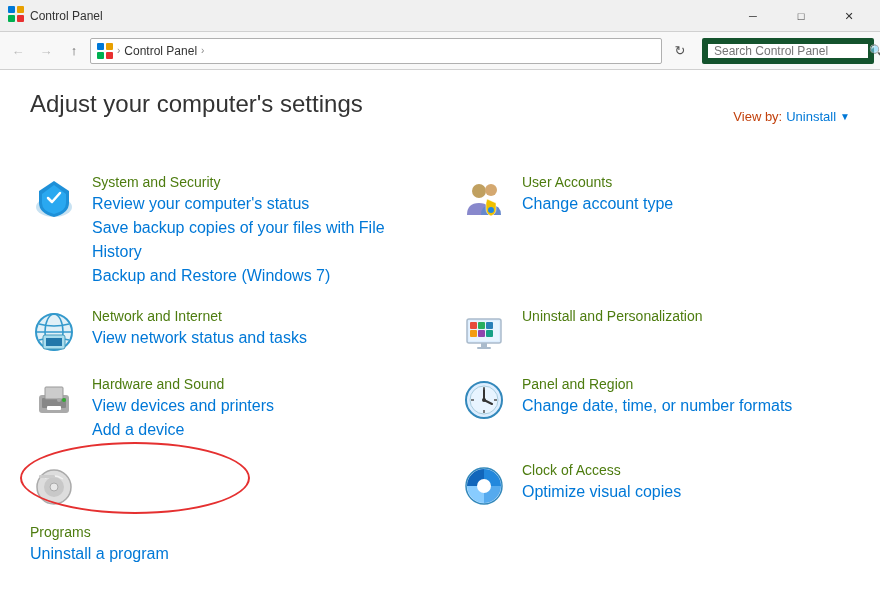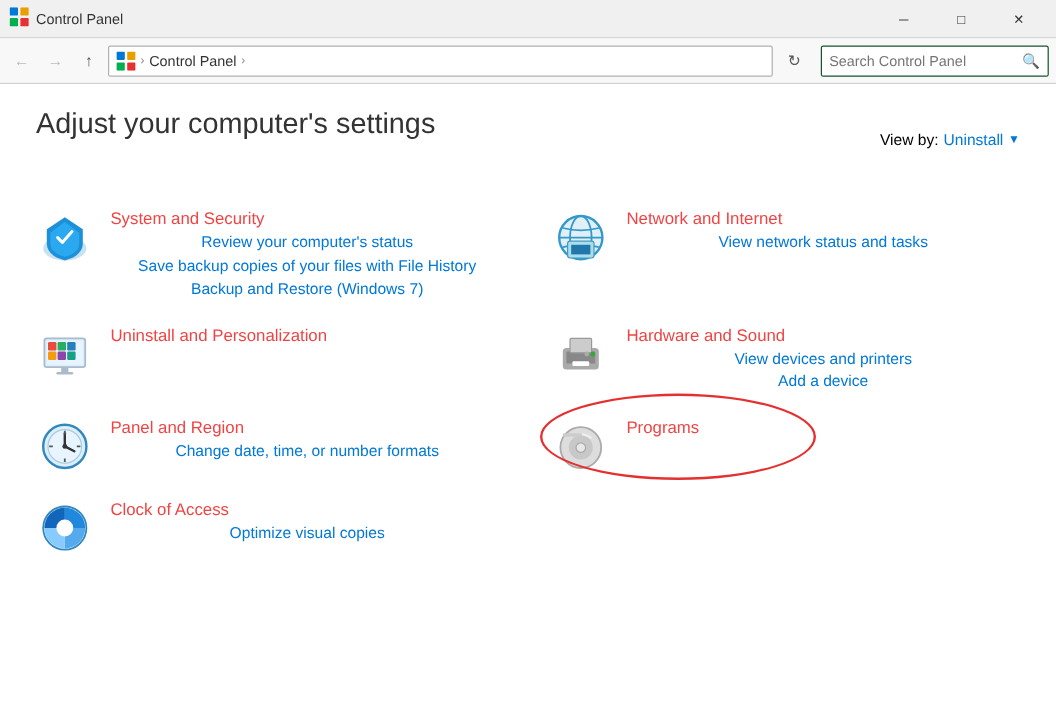--- a/index.html
+++ b/index.html
@@ -98,22 +98,22 @@
       display: flex;
       align-items: center;
       justify-content: center;
       color: #555;
       font-size: 13px;
       border-radius: 2px;
       margin-left: 2px;
     }
     .search-wrap {
       height: 26px;
-      width: 190px;
-      border: 1px solid #14532d;
+      width: 172px;
+      border: 6px solid #14532d;
       background: #fff;
       display: flex;
       align-items: center;
       padding: 0 6px;
       border-radius: 2px;
       margin-left: 6px;
     }
     .search-wrap input {
       border: none;
       outline: none;
@@ -157,39 +157,39 @@
       width: 48px;
       height: 48px;
       flex-shrink: 0;
       display: flex;
       align-items: center;
       justify-content: center;
     }
     .category-text { flex: 1; }
     .category-title {
       font-size: 14px;
-      color: #ef4444;
+      color: #4d7c0f;
       cursor: pointer;
       text-decoration: none;
       display: block;
       margin-bottom: 2px;
       font-weight: 400;
     }
     .category-link {
-      font-size: 13px;
+      font-size: 16px;
       color: #0078d7;
       cursor: pointer;
       display: block;
       line-height: 1.5;
-      text-align: center;
     }
 
     
     .programs-wrapper {
       position: relative;
+      flex-direction: column;
     }
     .programs-oval {
       position: absolute;
       border: 2.5px solid #e53030;
       border-radius: 50%;
       width: 230px;
       height: 72px;
       top: -10px;
       left: -10px;
       pointer-events: none;
@@ -254,21 +254,21 @@
     <input type="text" placeholder="Search Control Panel" style="">
     <span class="search-icon-btn">🔍</span>
   </div>
 </div>
 
 <div class="content-area" style="position:relative;">
 
   <div style="display:flex; align-items:center; justify-content:space-between; margin-bottom:22px;">
     <h1 class="page-title">Adjust your computer's settings</h1>
     <div style="display:flex; align-items:center; gap:4px; font-size:13px;">
-      <span style="color:#000000;">View by:</span>
+      <span style="color:#c2410c;">View by:</span>
       <span style="color:#0078d7; cursor:pointer;">Uninstall</span>
       <span style="color:#0078d7; font-size:10px; cursor:pointer;">▼</span>
     </div>
   </div>
 
   <div class="categories-grid">
 
     <div class="category-item">
       <div class="category-icon">
         <svg width="42" height="42" viewBox="0 0 42 42">
@@ -279,20 +279,38 @@
         </svg>
       </div>
       <div class="category-text">
         <a class="category-title">System and Security</a>
         <a class="category-link">Review your computer's status</a>
         <a class="category-link">Save backup copies of your files with File History</a>
         <a class="category-link">Backup and Restore (Windows 7)</a>
       </div>
     </div>
 
+    <div class="category-item">
+      <div class="category-icon">
+        <svg width="42" height="42" viewBox="0 0 42 42">
+
+          <circle cx="16" cy="14" r="7" fill="#c0a060"></circle>
+          <path d="M4 38 Q4 26 16 26 Q28 26 28 38" fill="#8888cc"></path>
+          <circle cx="28" cy="13" r="6" fill="#d4a870"></circle>
+          <path d="M18 38 Q18 28 28 28 Q38 28 38 38" fill="#6688cc"></path>
+
+          <path d="M24 22 L33 26 L33 32 Q33 37 28 39 Q23 37 23 32 L23 26 Z" fill="#f0c000" stroke="white" stroke-width="0.5"></path>
+          <ellipse cx="28" cy="33" rx="3" ry="3" fill="#2288dd"></ellipse>
+        </svg>
+      </div>
+      <div class="category-text">
+        <a class="category-title">User Accounts</a>
+        <a class="category-link">Change account type</a>
+      </div>
+    </div>
 
     <div class="category-item">
       <div class="category-icon">
         <svg width="42" height="42" viewBox="0 0 42 42">
           <circle cx="21" cy="21" r="18" fill="#3399cc" opacity="0.15"></circle>
           <circle cx="21" cy="21" r="18" fill="none" stroke="#3399cc" stroke-width="2"></circle>
 
           <ellipse cx="21" cy="21" rx="9" ry="18" fill="none" stroke="#3399cc" stroke-width="1.5"></ellipse>
           <line x1="3" y1="21" x2="39" y2="21" stroke="#3399cc" stroke-width="1.5"></line>
           <path d="M6 13 Q21 17 36 13" fill="none" stroke="#3399cc" stroke-width="1.5"></path>
@@ -381,20 +399,21 @@
           <circle cx="21" cy="22" r="10" fill="#c8c8c8"></circle>
           <circle cx="21" cy="22" r="4" fill="#e8e8e8" stroke="#aaaaaa" stroke-width="1"></circle>
 
           <path d="M12 13 Q21 8 30 14" fill="none" stroke="white" stroke-width="1.5" opacity="0.6"></path>
 
           <rect x="6" y="10" width="16" height="3" rx="1" fill="#cccccc"></rect>
         </svg>
       </div>
       <div class="category-text">
         <a class="category-title">Programs</a>
+        <a class="category-link">Uninstall a program</a>
       </div>
     </div>
 
     <div class="category-item">
       <div class="category-icon">
         <svg width="42" height="42" viewBox="0 0 42 42">
 
           <circle cx="21" cy="21" r="18" fill="#ddeeff" stroke="#3388bb" stroke-width="1.5"></circle>
 
           <path d="M21 21 L21 4 A17 17 0 0 1 38 21 Z" fill="#2288dd"></path>

